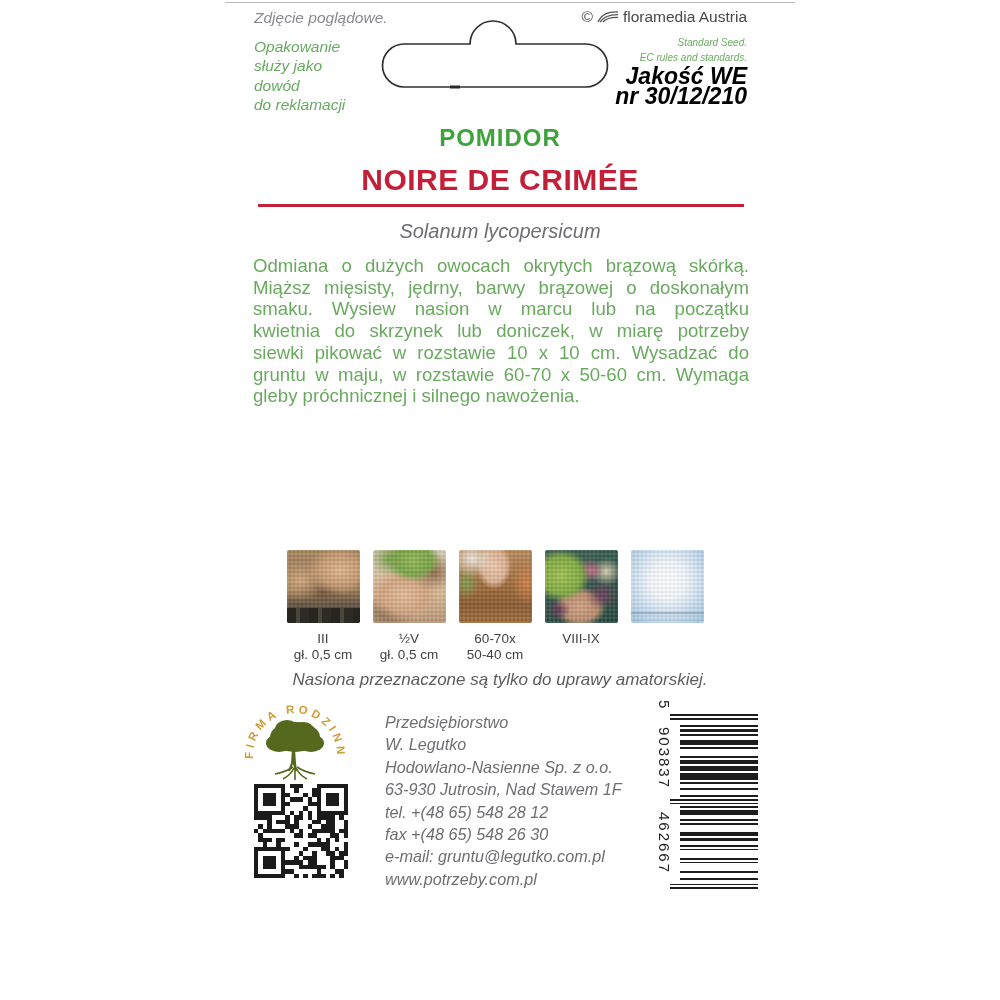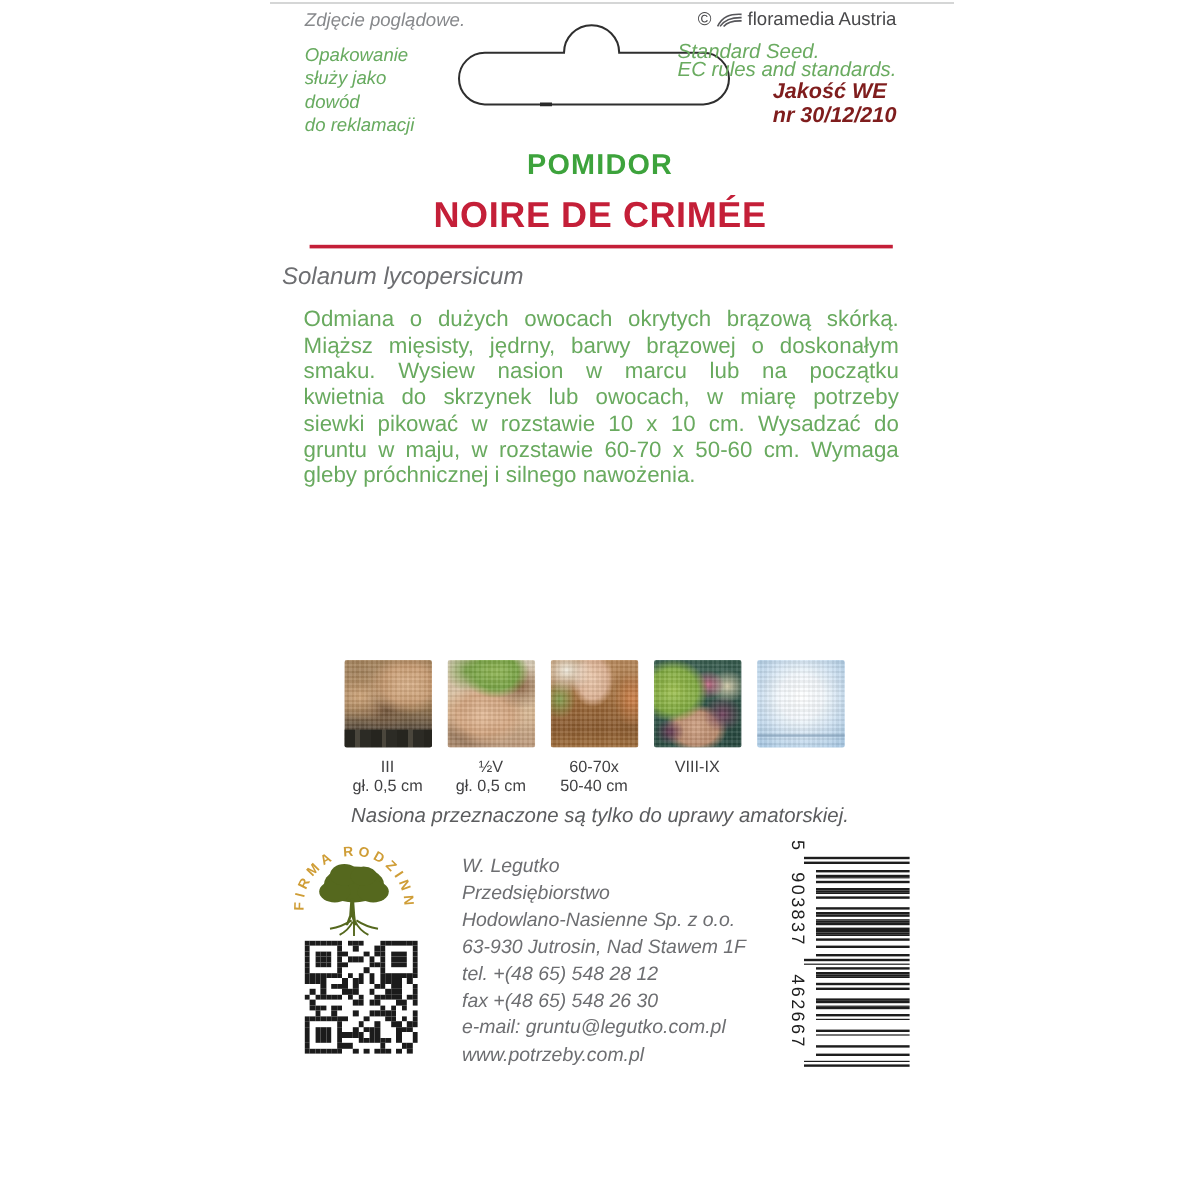--- a/index.html
+++ b/index.html
@@ -8,27 +8,27 @@
   .abs{position:absolute;}
 
   .top-line{left:225px;top:2px;width:570px;height:1px;background:#b9bcbc;}
 
   .photo-note{left:254px;top:9px;font-size:15.5px;font-style:italic;color:#87898c;}
   .claim-note{left:254px;top:37px;font-size:15.5px;font-style:italic;color:#68ab60;line-height:19.3px;}
 
   .hang-tab{left:378px;top:14px;}
 
   .credit{right:253px;top:8px;font-size:15.5px;color:#48484a;display:flex;align-items:center;gap:4px;}
-  .standard-note{right:253px;top:36px;font-size:17px;font-style:italic;color:#6aab60;line-height:14.5px;}
-  .quality-mark{right:253px;top:66px;text-align:left;font-size:18px;font-style:italic;font-weight:bold;color:#7f1d1d;line-height:20px;}
+  .standard-note{right:253px;top:36px;text-align:right;font-size:10px;font-style:italic;color:#6aab60;line-height:14.5px;}
+  .quality-mark{right:253px;top:66px;text-align:right;font-size:23px;font-style:italic;font-weight:bold;color:#000000;line-height:20px;}
 
   .species-title{left:235px;top:124px;width:530px;text-align:center;font-size:24px;font-weight:bold;color:#3da33c;letter-spacing:1px;}
   .variety-title{left:235px;top:163px;width:530px;text-align:center;font-size:30px;font-weight:bold;color:#c41f38;letter-spacing:0.5px;}
   .title-divider{left:258px;top:204px;width:486px;height:3px;background:#c41f38;}
-  .latin-name{left:235px;top:220px;width:530px;text-align:left;font-size:20px;font-style:italic;color:#6d6e71;}
+  .latin-name{left:235px;top:220px;width:530px;text-align:center;font-size:20px;font-style:italic;color:#6d6e71;}
 
   .description{left:253px;top:255px;width:496px;font-size:18.6px;color:#69aa5f;line-height:21.7px;}
   .description div{text-align:justify;text-align-last:justify;}
   .description div:last-child{text-align-last:left;}
 
   .photo{top:550px;width:73px;height:73px;border-radius:2px;position:absolute;overflow:hidden;}
   .photo::after{content:"";position:absolute;inset:0;
      background:repeating-linear-gradient(0deg,rgba(255,255,255,.07) 0 2px,rgba(0,0,0,.05) 2px 4px),
                 repeating-linear-gradient(90deg,rgba(255,255,255,.07) 0 2px,rgba(0,0,0,.04) 2px 4px);}
   .p1{left:287px;background:
@@ -127,21 +127,21 @@
 
   <div class="abs species-title">POMIDOR</div>
   <div class="abs variety-title">NOIRE DE CRIMÉE</div>
   <div class="abs title-divider"></div>
   <div class="abs latin-name">Solanum lycopersicum</div>
 
   <div class="abs description">
       <div>Odmiana o dużych owocach okrytych brązową skórką.</div>
       <div>Miąższ mięsisty, jędrny, barwy brązowej o doskonałym</div>
       <div>smaku. Wysiew nasion w marcu lub na początku</div>
-      <div>kwietnia do skrzynek lub owocach, w miarę potrzeby</div>
+      <div>kwietnia do skrzynek lub doniczek, w miarę potrzeby</div>
       <div>siewki pikować w rozstawie 10 x 10 cm. Wysadzać do</div>
       <div>gruntu w maju, w rozstawie 60-70 x 50-60 cm. Wymaga</div>
       <div>gleby próchnicznej i silnego nawożenia.</div>
     </div>
 
   <div class="abs photo p1"></div>
   <div class="abs photo p2"></div>
   <div class="abs photo p3"></div>
   <div class="abs photo p4"></div>
   <div class="abs photo p5"></div>
@@ -626,22 +626,22 @@
       <div class="on"></div>
       <div class="on"></div>
       <div></div>
       <div class="on"></div>
       <div></div>
       <div class="on"></div>
       <div></div>
     </div>
 
   <div class="abs address">
+      <div>Przedsiębiorstwo</div>
       <div>W. Legutko</div>
-      <div>Przedsiębiorstwo</div>
       <div>Hodowlano-Nasienne Sp. z o.o.</div>
       <div>63-930 Jutrosin, Nad Stawem 1F</div>
       <div>tel. +(48 65) 548 28 12</div>
       <div>fax +(48 65) 548 26 30</div>
       <div>e-mail: gruntu@legutko.com.pl</div>
       <div>www.potrzeby.com.pl</div>
     </div>
 
   <div class="abs barcode-upright">
     <div class="bc-bars"><span class="bc-m on g"></span><span class="bc-m g"></span><span class="bc-m on g"></span><span class="bc-m"></span><span class="bc-m"></span><span class="bc-m"></span><span class="bc-m on"></span><span class="bc-m"></span><span class="bc-m on"></span><span class="bc-m on"></span><span class="bc-m"></span><span class="bc-m on"></span><span class="bc-m"></span><span class="bc-m"></span><span class="bc-m on"></span><span class="bc-m on"></span><span class="bc-m on"></span><span class="bc-m"></span><span class="bc-m on"></span><span class="bc-m"></span><span class="bc-m"></span><span class="bc-m"></span><span class="bc-m"></span><span class="bc-m on"></span><span class="bc-m"></span><span class="bc-m on"></span><span class="bc-m on"></span><span class="bc-m"></span><span class="bc-m on"></span><span class="bc-m on"></span><span class="bc-m on"></span><span class="bc-m"></span><span class="bc-m on"></span><span class="bc-m on"></span><span class="bc-m on"></span><span class="bc-m on"></span><span class="bc-m"></span><span class="bc-m on"></span><span class="bc-m"></span><span class="bc-m"></span><span class="bc-m on"></span><span class="bc-m"></span><span class="bc-m"></span><span class="bc-m"></span><span class="bc-m on"></span><span class="bc-m g"></span><span class="bc-m on g"></span><span class="bc-m g"></span><span class="bc-m on g"></span><span class="bc-m g"></span><span class="bc-m on"></span><span class="bc-m"></span><span class="bc-m on"></span><span class="bc-m on"></span><span class="bc-m on"></span><span class="bc-m"></span><span class="bc-m"></span><span class="bc-m on"></span><span class="bc-m"></span><span class="bc-m on"></span><span class="bc-m"></span><span class="bc-m"></span><span class="bc-m"></span><span class="bc-m"></span><span class="bc-m on"></span><span class="bc-m on"></span><span class="bc-m"></span><span class="bc-m on"></span><span class="bc-m on"></span><span class="bc-m"></span><span class="bc-m"></span><span class="bc-m on"></span><span class="bc-m"></span><span class="bc-m on"></span><span class="bc-m"></span><span class="bc-m"></span><span class="bc-m"></span><span class="bc-m"></span><span class="bc-m on"></span><span class="bc-m"></span><span class="bc-m on"></span><span class="bc-m"></span><span class="bc-m"></span><span class="bc-m"></span><span class="bc-m"></span><span class="bc-m on"></span><span class="bc-m"></span><span class="bc-m"></span><span class="bc-m"></span><span class="bc-m on"></span><span class="bc-m"></span><span class="bc-m"></span><span class="bc-m on g"></span><span class="bc-m g"></span><span class="bc-m on g"></span></div>

